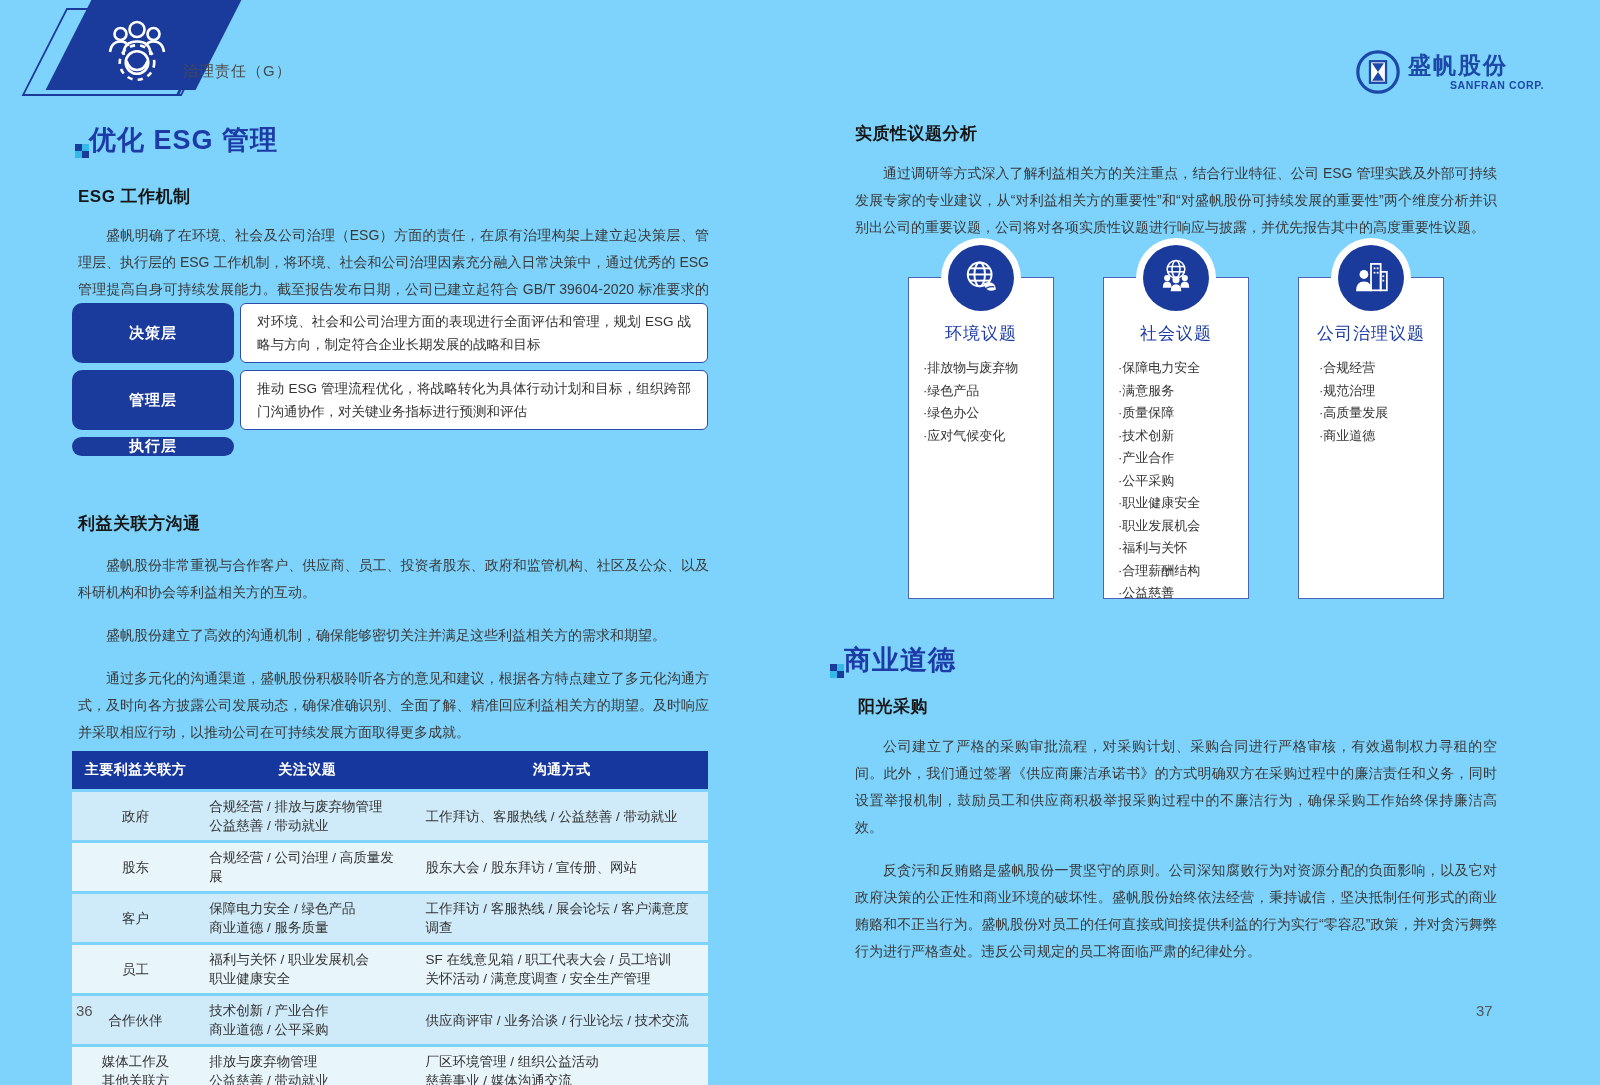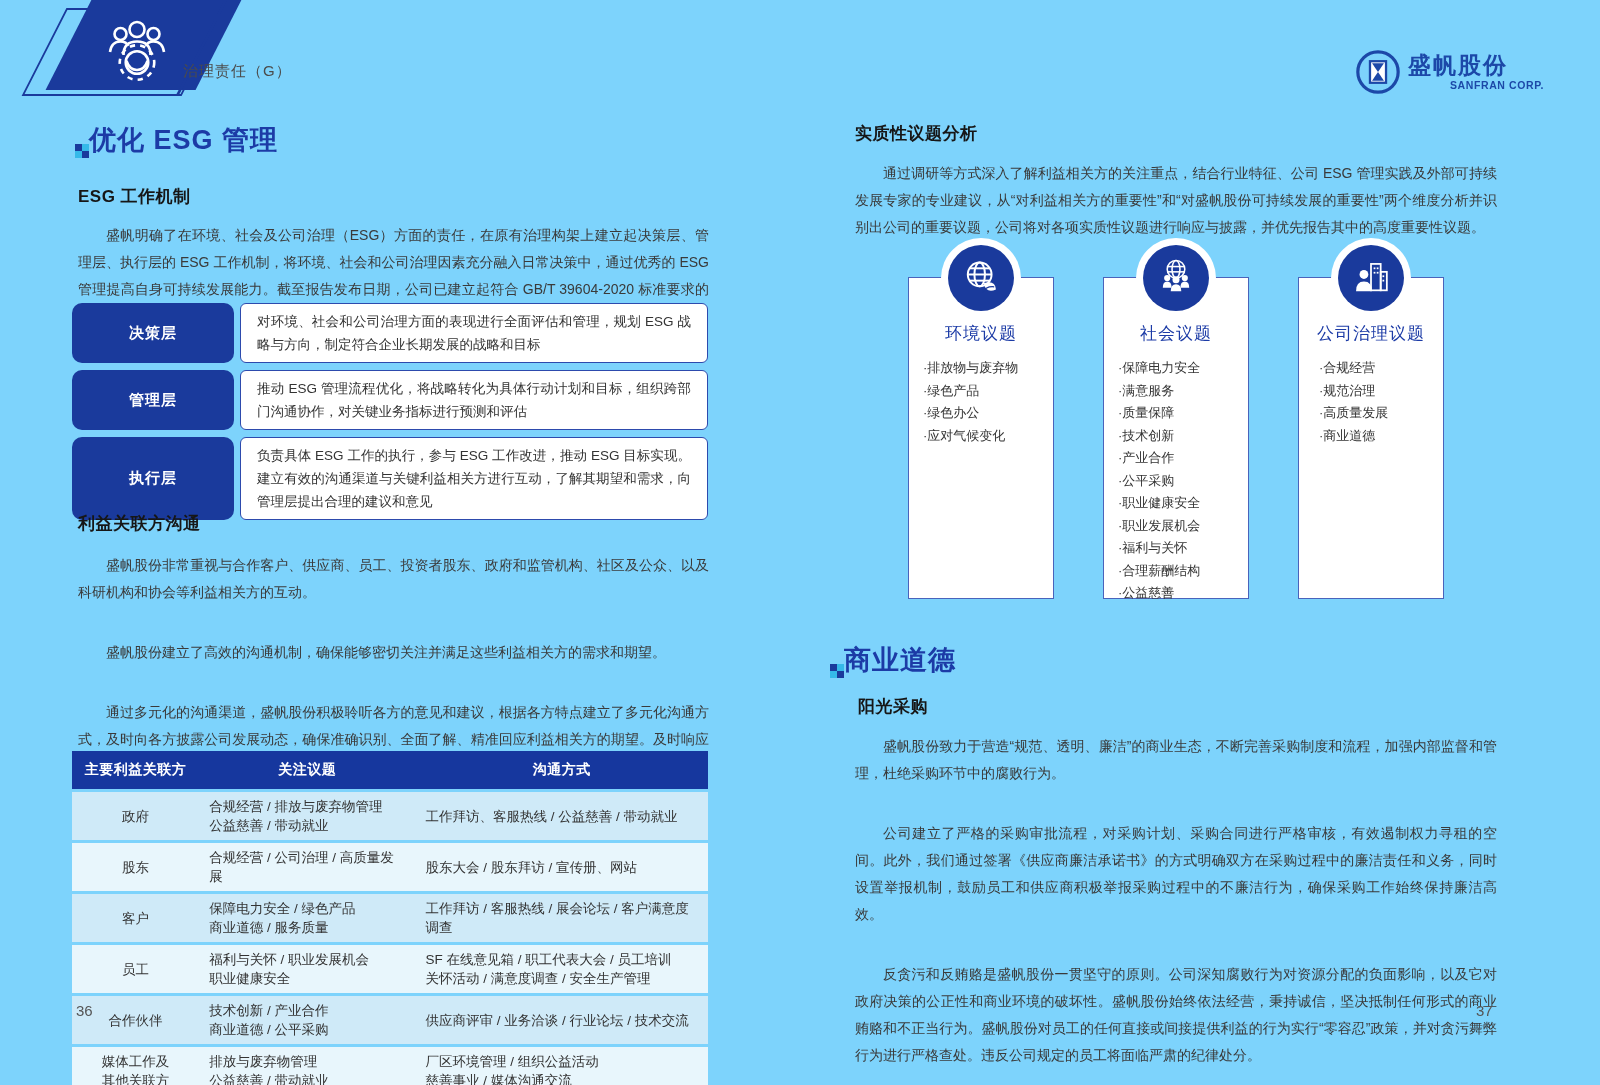--- a/index.html
+++ b/index.html
@@ -28,21 +28,21 @@
   .big-title { position:absolute; display:flex; align-items:flex-end; }
   .big-title .txt { font-size:27px; font-weight:bold; color:#1c3ba6; letter-spacing:1px; }
   .sq-bullet { width:14px; height:14px; display:grid; grid-template-columns:7px 7px; grid-template-rows:7px 7px; margin-top:6px; }
   .sq-bullet i { display:block; }
   .sq-bullet .a { background:#1a3a9c; }
   .sq-bullet .b { background:#35b9e9; }
 
   .h2 { position:absolute; font-size:17px; font-weight:bold; color:#161616; letter-spacing:0.5px; }
 
   .para { font-size:14px; line-height:27px; color:#3a3a3a; text-align:justify; text-indent:2em; }
-  .para + .para { margin-top:33px; }
+  .para + .para { margin-top:16px; }
 
   
   .layers { position:absolute; left:72px; top:303px; width:636px; display:flex; flex-direction:column; gap:7px; }
   .layer-row { display:flex; gap:6px; }
   .layer-label {
     flex:0 0 162px; background:#1a3a9c; color:#ffffff; font-size:15px; font-weight:bold;
     border-radius:10px; display:flex; align-items:center; justify-content:center; letter-spacing:1px;text-align:right;
   }
   .layer-desc {
     flex:1; border:1.5px solid #2d4aad; border-radius:6px; background:#ffffff;
@@ -136,21 +136,20 @@
     <div class="layer-row">
       <div class="layer-label">决策层</div>
       <div class="layer-desc">对环境、社会和公司治理方面的表现进行全面评估和管理，规划 ESG 战略与方向，制定符合企业长期发展的战略和目标</div>
     </div>
     <div class="layer-row">
       <div class="layer-label">管理层</div>
       <div class="layer-desc">推动 ESG 管理流程优化，将战略转化为具体行动计划和目标，组织跨部门沟通协作，对关键业务指标进行预测和评估</div>
     </div>
     <div class="layer-row">
       <div class="layer-label">执行层</div>
-      <div class="layer-desc">负责具体 ESG 工作的执行，参与 ESG 工作改进，推动 ESG 目标实现。建立有效的沟通渠道与关键利益相关方进行互动，了解其期望和需求，向管理层提出合理的建议和意见</div>
     </div>
   </div>
 
   <div class="h2" style="left:78px; top:512px;">利益关联方沟通</div>
   <div class="paras-block" style="left:78px; top:552px; width:631px;">
     <p class="para">盛帆股份非常重视与合作客户、供应商、员工、投资者股东、政府和监管机构、社区及公众、以及科研机构和协会等利益相关方的互动。</p>
     <p class="para">盛帆股份建立了高效的沟通机制，确保能够密切关注并满足这些利益相关方的需求和期望。</p>
     <p class="para">通过多元化的沟通渠道，盛帆股份积极聆听各方的意见和建议，根据各方特点建立了多元化沟通方式，及时向各方披露公司发展动态，确保准确识别、全面了解、精准回应利益相关方的期望。及时响应并采取相应行动，以推动公司在可持续发展方面取得更多成就。</p>
   </div>
 
@@ -318,20 +317,19 @@
     <span class="sq-bullet">
         <i class="a"></i>
         <i class="b"></i>
         <i class="b"></i>
         <i class="a"></i>
       </span>
     <span class="txt">商业道德</span>
   </div>
   <div class="h2" style="left:858px; top:695px;">阳光采购</div>
   <div class="paras-block" style="left:855px; top:733px; width:642px;">
-    <p class="para">盛帆股份致力于营造“规范、透明、廉洁”的商业生态，不断完善采购制度和流程，加强内部监督和管理，杜绝采购环节中的腐败行为。</p>
     <p class="para">公司建立了严格的采购审批流程，对采购计划、采购合同进行严格审核，有效遏制权力寻租的空间。此外，我们通过签署《供应商廉洁承诺书》的方式明确双方在采购过程中的廉洁责任和义务，同时设置举报机制，鼓励员工和供应商积极举报采购过程中的不廉洁行为，确保采购工作始终保持廉洁高效。</p>
     <p class="para">反贪污和反贿赂是盛帆股份一贯坚守的原则。公司深知腐败行为对资源分配的负面影响，以及它对政府决策的公正性和商业环境的破坏性。盛帆股份始终依法经营，秉持诚信，坚决抵制任何形式的商业贿赂和不正当行为。盛帆股份对员工的任何直接或间接提供利益的行为实行“零容忍”政策，并对贪污舞弊行为进行严格查处。违反公司规定的员工将面临严肃的纪律处分。</p>
   </div>
 
   <div class="pageno" style="left:1476px; top:1002px;">37</div>
 
 </div>
 
 </body></html>

